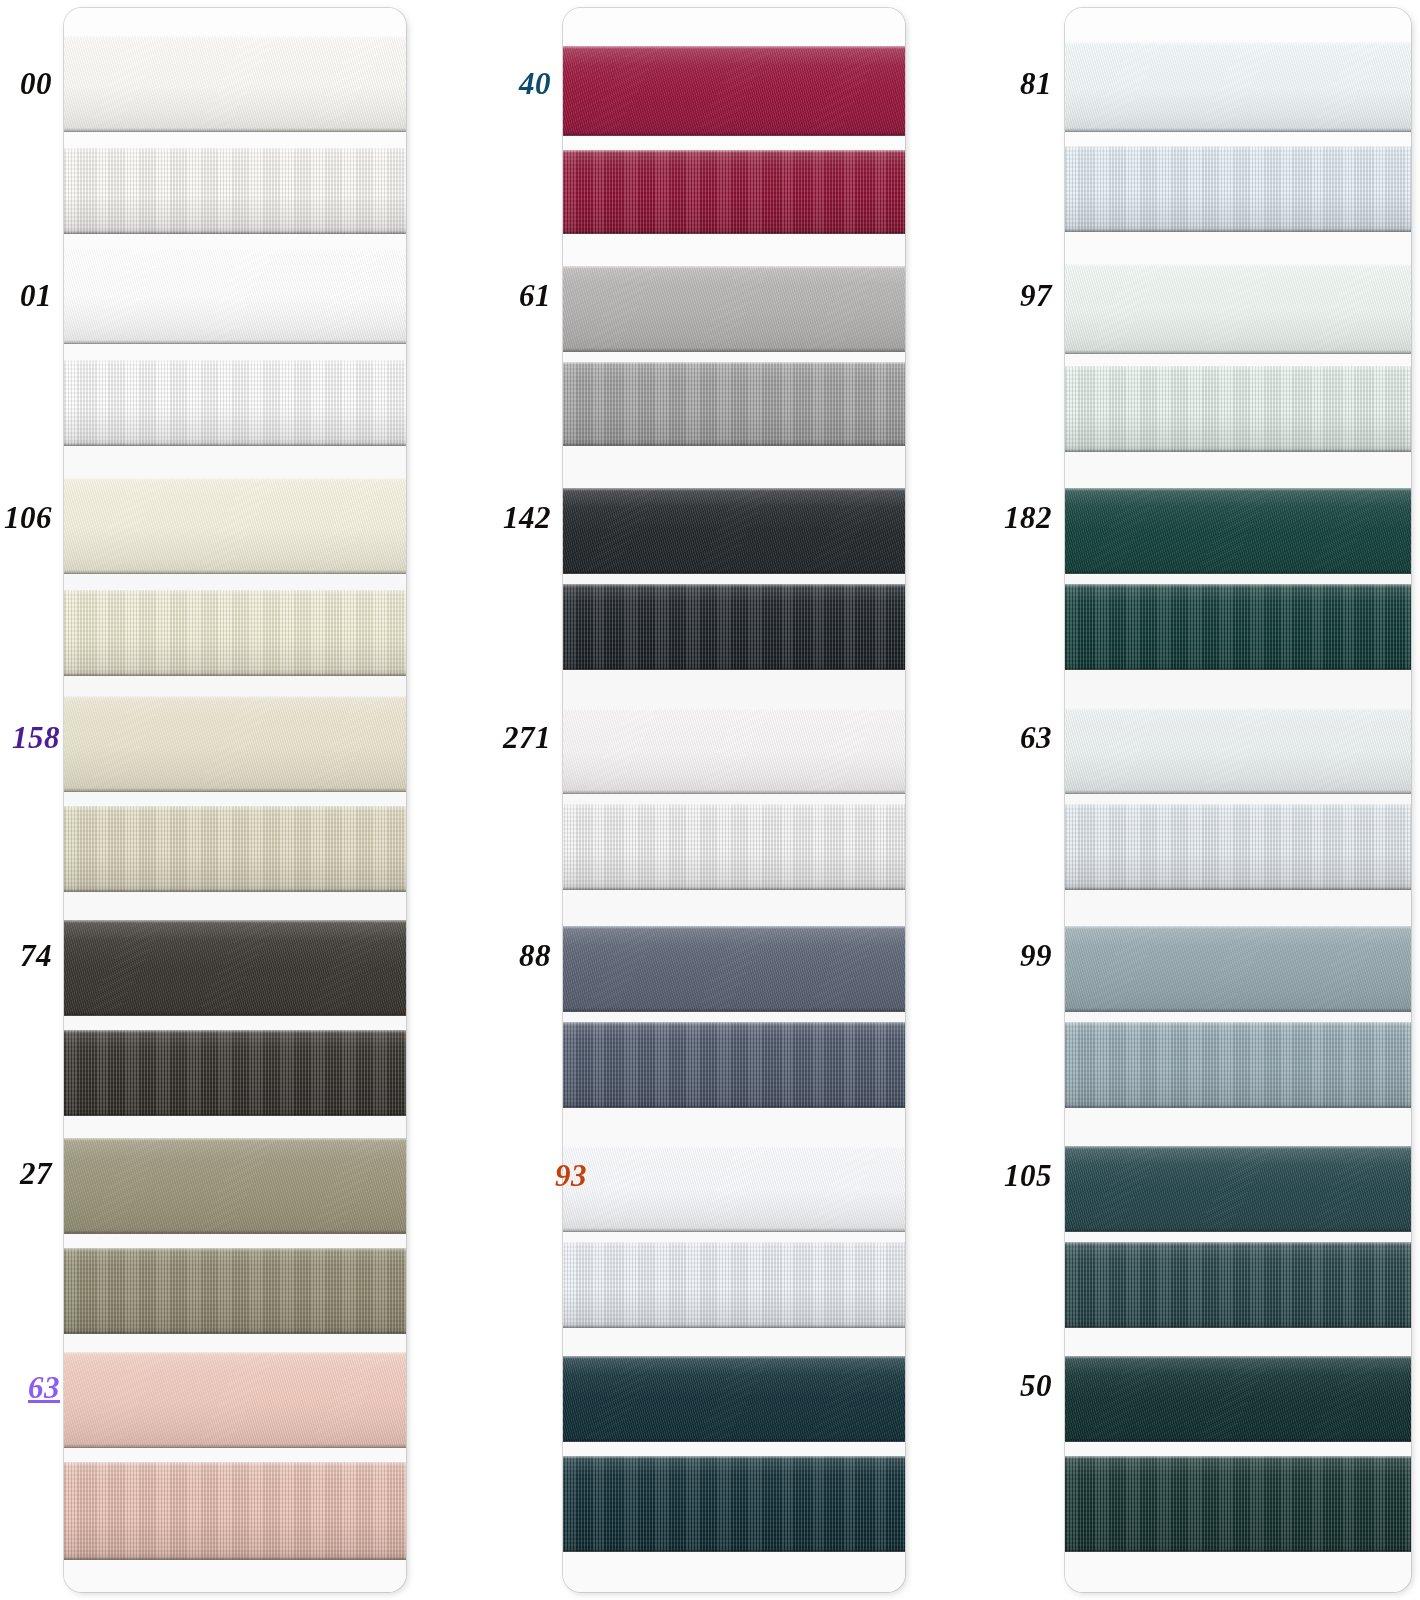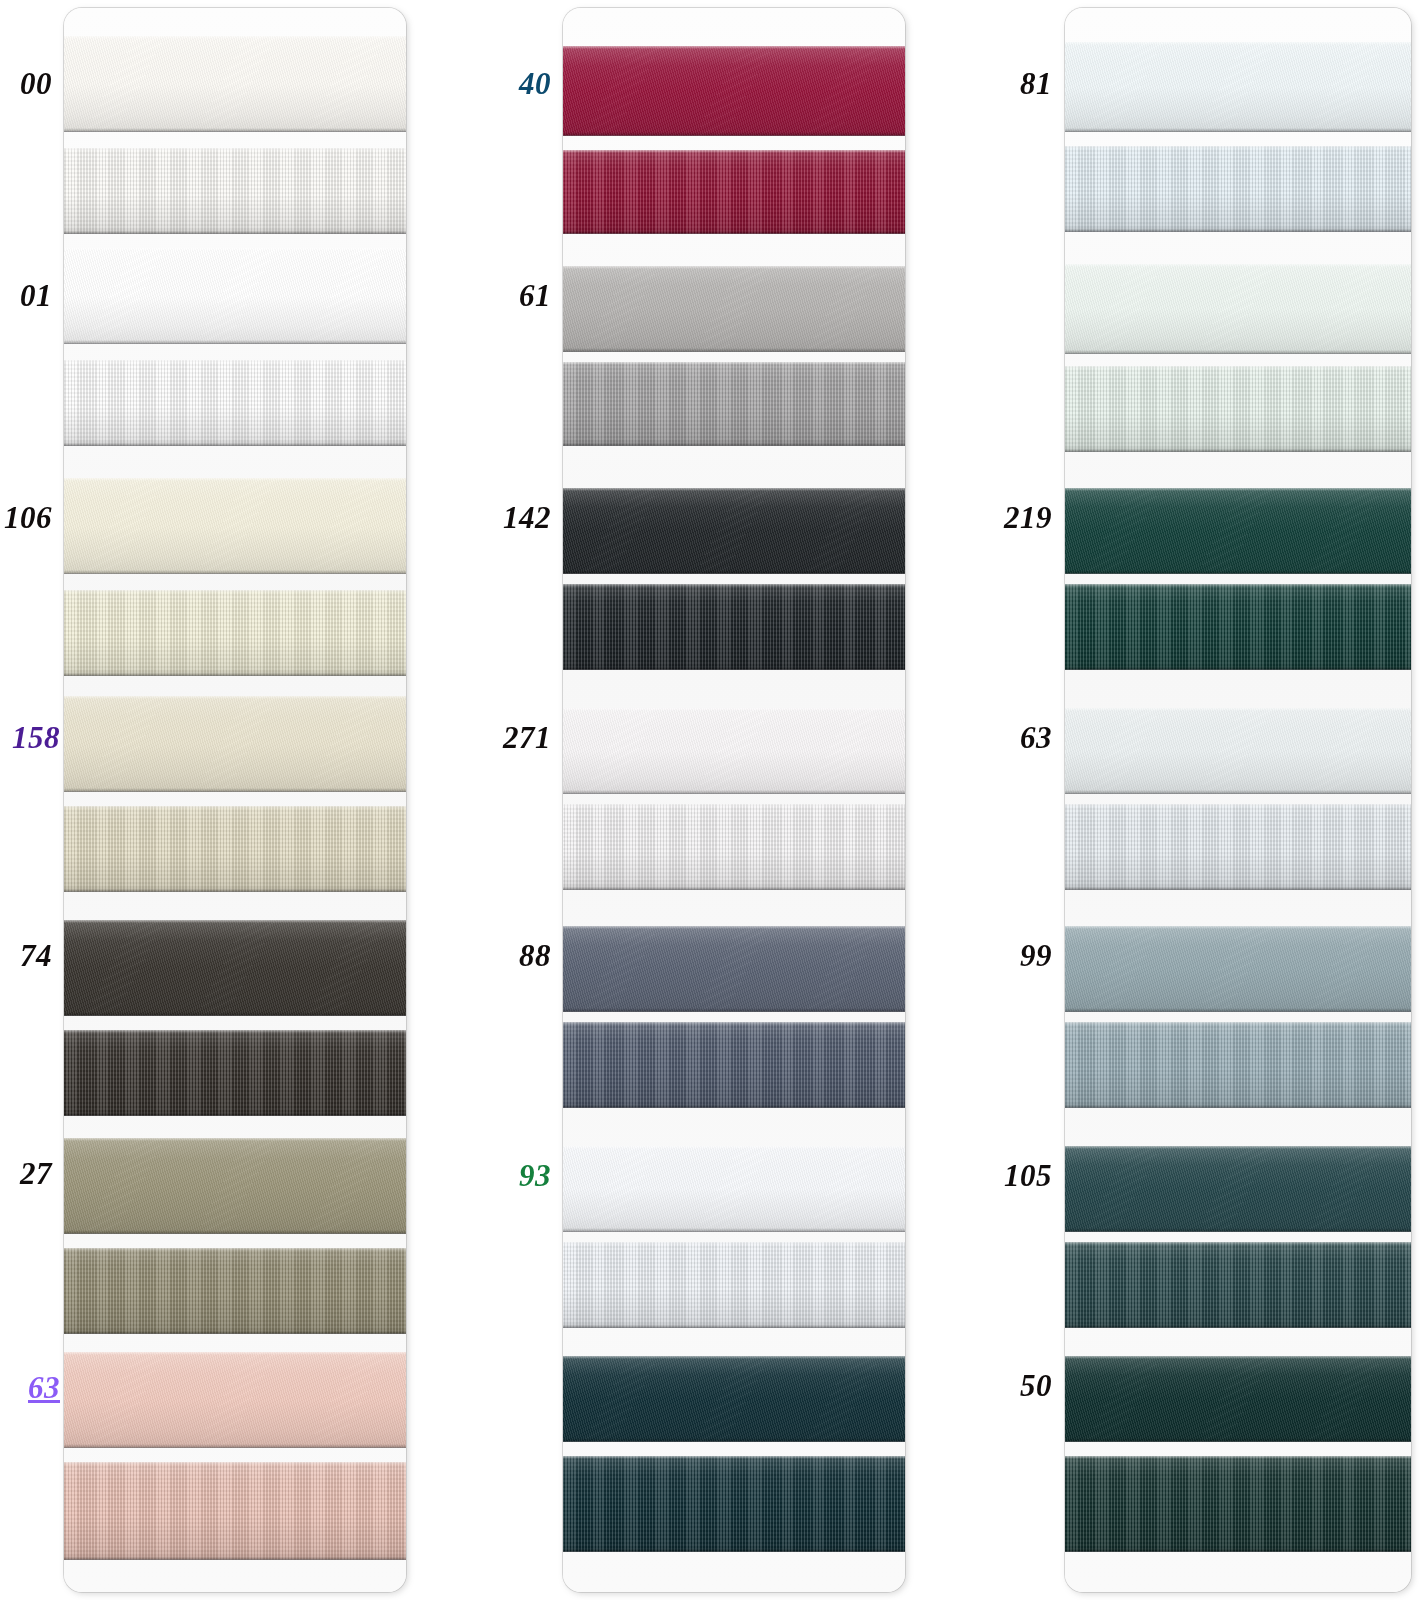--- a/index.html
+++ b/index.html
@@ -270,21 +270,21 @@
           <div class="edge-bot"></div>
           <div class="shadow"></div>
         </div>
       </div>
     </div>
     <div class="swatch-label" style="top: 84px; left: 0px; width: 551px; color: #0c4a6e;">40</div>
     <div class="swatch-label" style="top: 296px; left: 0px; width: 551px; color: rgb(16, 12, 12);">61</div>
     <div class="swatch-label" style="top: 518px; left: 0px; width: 551px; color: rgb(16, 12, 12);">142</div>
     <div class="swatch-label" style="top: 738px; left: 0px; width: 551px; color: rgb(16, 12, 12);">271</div>
     <div class="swatch-label" style="top: 956px; left: 0px; width: 551px; color: rgb(16, 12, 12);">88</div>
-    <div class="swatch-label" style="top: 1176px; left: 0px; width: 551px; color: #15803d;">93</div>
+    <div class="swatch-label" style="top: 1176px; left: 0px; width: 551px; color: #c2410c; padding-left: 36px;">93</div>
     <div class="card" style="left: 1065px; width: 346px;">
       <div class="card-inner">
         <div class="ribbon satin" style="top: 34px; height: 90px;">
           <div class="body" style="background-color: rgb(238, 245, 247);"></div>
           <div class="edge-top"></div>
           <div class="edge-bot"></div>
           <div class="shadow"></div>
         </div>
         <div class="ribbon grosgrain" style="top: 138px; height: 86px;">
           <div class="body" style="background-color: rgb(227, 238, 244);"></div>
@@ -360,18 +360,19 @@
         </div>
         <div class="ribbon grosgrain" style="top: 1448px; height: 96px;">
           <div class="body" style="background-color: rgb(19, 49, 46);"></div>
           <div class="edge-top"></div>
           <div class="edge-bot"></div>
           <div class="shadow"></div>
         </div>
       </div>
     </div>
     <div class="swatch-label" style="top: 84px; left: 0px; width: 1052px; color: rgb(16, 12, 12);">81</div>
-    <div class="swatch-label" style="top: 518px; left: 0px; width: 1052px; color: rgb(16, 12, 12);">219</div>
+    <div class="swatch-label" style="top: 296px; left: 0px; width: 1052px; color: rgb(16, 12, 12);">97</div>
+    <div class="swatch-label" style="top: 518px; left: 0px; width: 1052px; color: rgb(16, 12, 12);">182</div>
     <div class="swatch-label" style="top: 738px; left: 0px; width: 1052px; color: rgb(16, 12, 12);">63</div>
     <div class="swatch-label" style="top: 956px; left: 0px; width: 1052px; color: rgb(16, 12, 12);">99</div>
     <div class="swatch-label" style="top: 1176px; left: 0px; width: 1052px; color: rgb(16, 12, 12);">105</div>
     <div class="swatch-label" style="top: 1386px; left: 0px; width: 1052px; color: rgb(16, 12, 12);">50</div>
   </div>
 
 </body></html>

